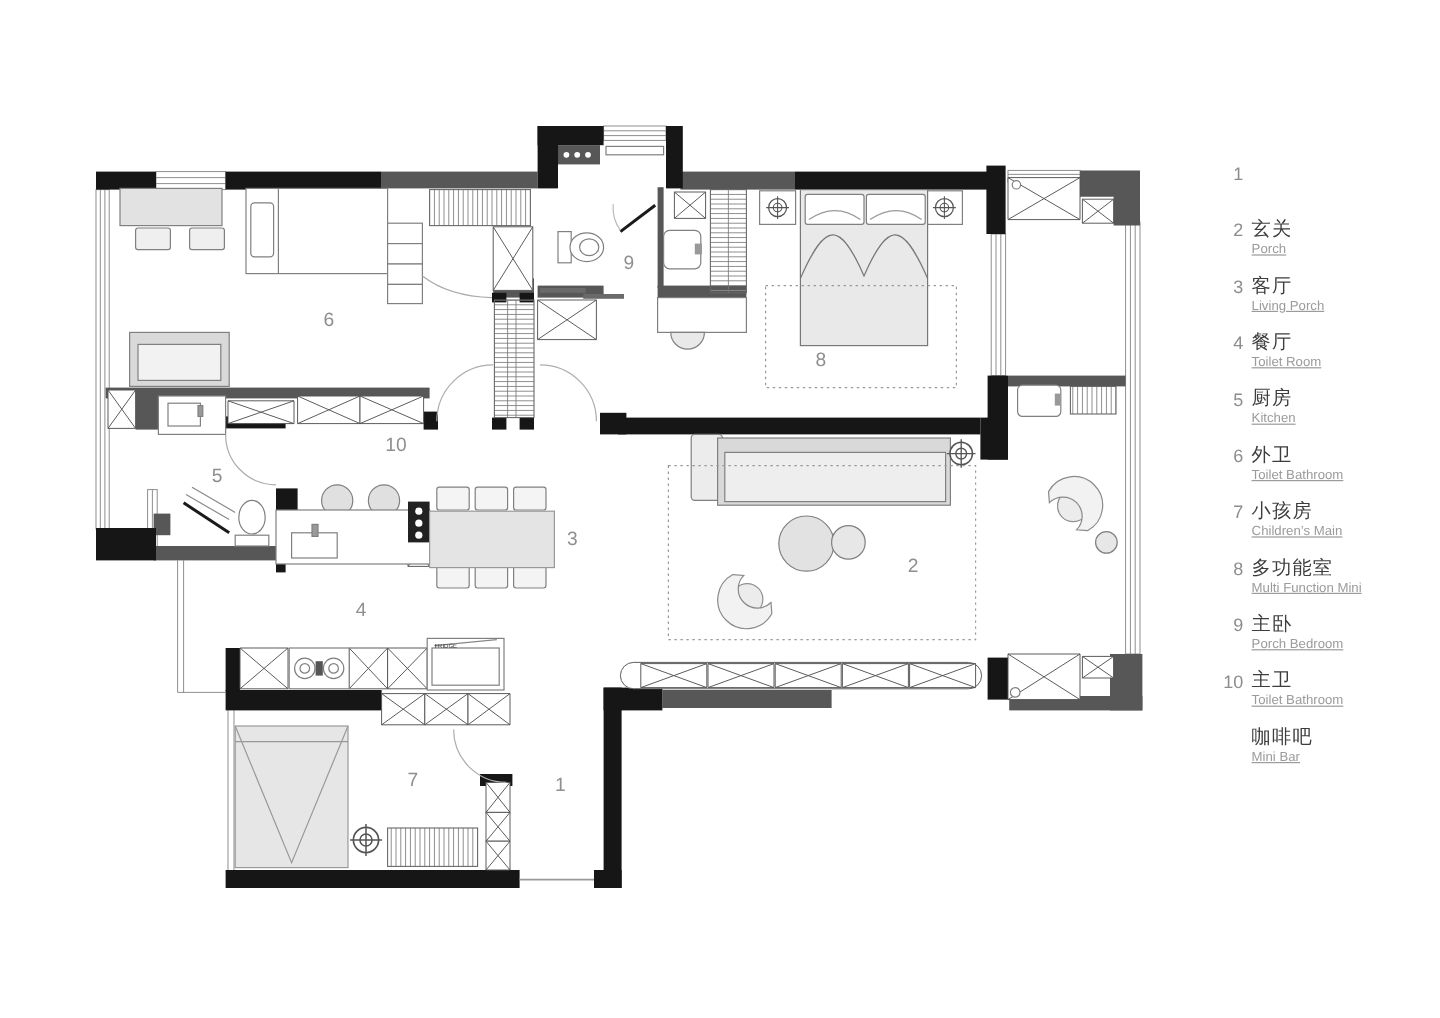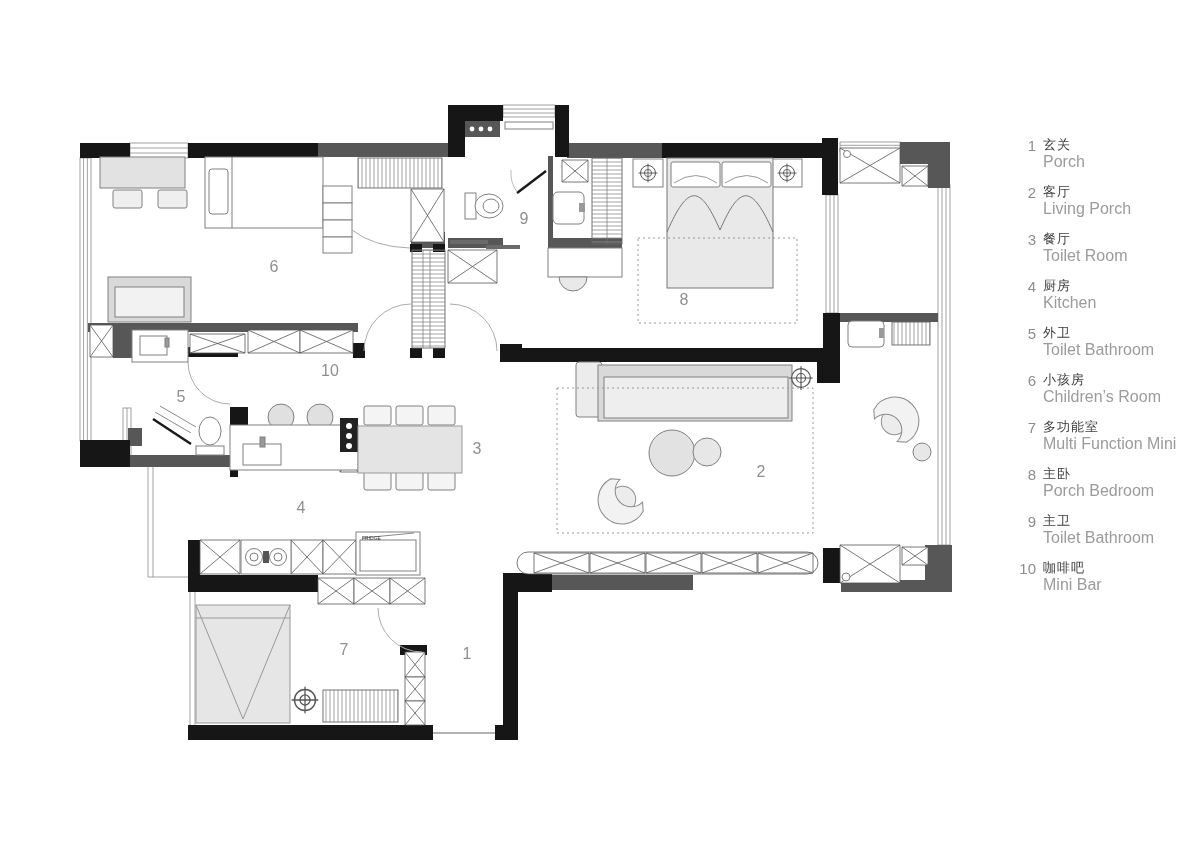--- a/index.html
+++ b/index.html
@@ -4,22 +4,22 @@
 <style>
   html,body{margin:0;padding:0;background:#fff;}
   .canvas{position:relative;width:1200px;height:848px;background:#fff;overflow:hidden;
           font-family:"Liberation Sans",sans-serif;}
   .plan-svg{position:absolute;left:0;top:0;}
   .room-label{font-family:"Liberation Sans",sans-serif;font-size:16px;fill:#8f8f8f;}
   .legend{position:absolute;left:1016px;top:136px;width:170px;}
   .legend-item{display:flex;align-items:flex-start;margin-bottom:15px;height:32px;}
   .legend-num{width:20px;text-align:right;font-size:15px;color:#8d8d8d;line-height:19px;flex:none;}
   .legend-text{margin-left:7px;}
-  .legend-zh{font-size:13px;color:#3d3d3d;line-height:18px;letter-spacing:1px;}
-  .legend-en{font-size:16px;color:#9b9b9b;line-height:13px;margin-top:1px;white-space:nowrap;}
+  .legend-zh{font-size:16px;color:#3d3d3d;line-height:18px;letter-spacing:1px;margin-top:47px;}
+  .legend-en{font-size:11px;color:#9b9b9b;line-height:13px;margin-top:1px;white-space:nowrap;text-decoration:underline;}
 </style>
 </head>
 <body>
 
 <div class="canvas">
 
 <svg class="plan-svg" width="1200" height="848" viewBox="0 0 1200 848" xmlns="http://www.w3.org/2000/svg">
 
   <defs>
     <pattern id="slatsV" width="4" height="8" patternUnits="userSpaceOnUse">
@@ -381,21 +381,21 @@
     <div class="legend-num">5</div>
     <div class="legend-text">
           <div class="legend-zh">外卫</div>
       <div class="legend-en">Toilet Bathroom</div>
         </div>
   </div>
   <div class="legend-item">
     <div class="legend-num">6</div>
     <div class="legend-text">
           <div class="legend-zh">小孩房</div>
-      <div class="legend-en">Children’s Room</div>
+      <div class="legend-en">Children’s Main</div>
         </div>
   </div>
   <div class="legend-item">
     <div class="legend-num">7</div>
     <div class="legend-text">
           <div class="legend-zh">多功能室</div>
       <div class="legend-en">Multi Function Mini</div>
         </div>
   </div>
   <div class="legend-item">

